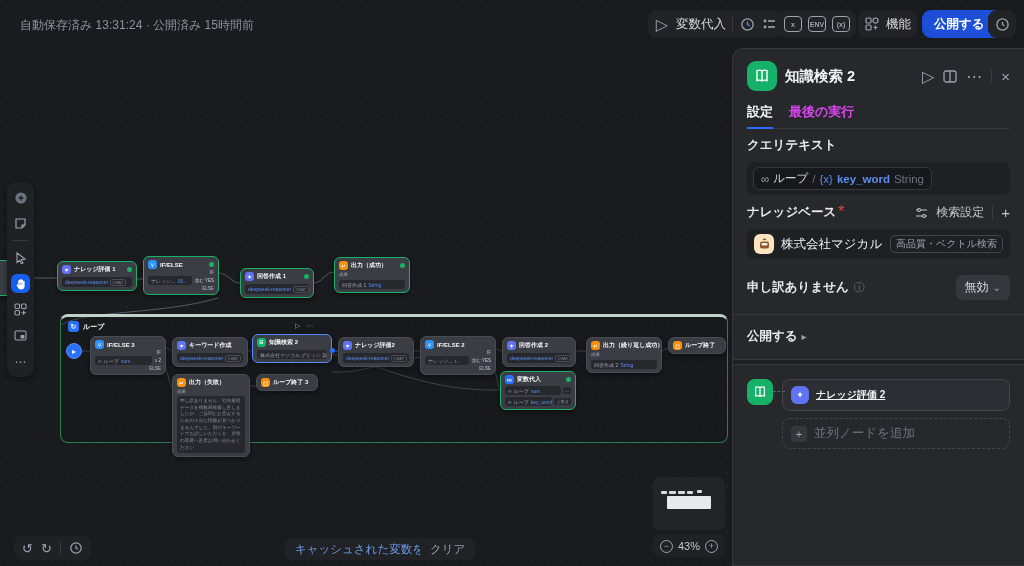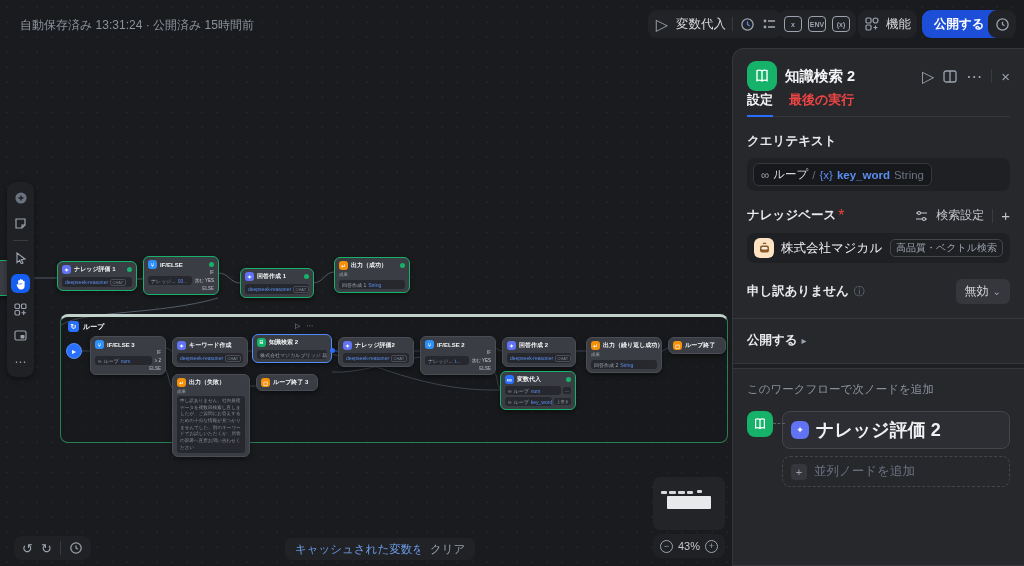--- a/index.html
+++ b/index.html
@@ -93,30 +93,30 @@
 
   
   .panel { position:absolute; right:0; top:48px; bottom:0; width:292px; background:#27282c;
     border-radius:12px 0 0 0; border:1px solid #36373c; border-right:none; padding:12px 14px; }
   .p-hd { display:flex; align-items:center; gap:8px; }
   .p-appic { width:30px; height:30px; border-radius:9px; background:#17b26a; display:flex;
     align-items:center; justify-content:center; flex:none; }
   .p-title { font-size:14.5px; font-weight:bold; color:#f4f5f6; flex:1; }
   .p-hdics { display:flex; align-items:center; gap:9px; color:#9ca3af; }
   .p-desc { margin-top:10px; font-size:12.5px; color:#6b7280; }
-  .p-tabs { display:flex; gap:16px; border-bottom:1px solid #36373c; padding-bottom:7px; position:relative; }
-  .p-tab { font-size:13px; color:#ef4444; font-weight:bold; }
+  .p-tabs { margin-top:12px; display:flex; gap:16px; border-bottom:1px solid #36373c; padding-bottom:7px; position:relative; }
+  .p-tab { font-size:13px; color:#d946ef; font-weight:bold; }
   .p-tab.on { color:#f4f5f6; }
   .p-tabline { position:absolute; left:0; bottom:-1px; width:26px; height:2px; background:#296dff; }
   .seclabel { font-size:12.5px; font-weight:bold; color:#e8eaed; }
   .req { color:#f04438; margin-left:2px; }
   .queryinput { margin-top:8px; background:#1f2024; border-radius:8px; padding:5px 6px; }
   .qchip { display:inline-flex; align-items:center; gap:4px; background:#17181b; border:1px solid #36373c;
     border-radius:6px; padding:3px 7px; font-size:11.5px; color:#d7dadd; }
-  .secrow { margin-top:16px; display:flex; align-items:flex-start; }
+  .secrow { margin-top:8px; display:flex; align-items:flex-end; }
   .secright { margin-left:auto; display:flex; align-items:center; gap:8px; font-size:12px; color:#c3c7cc; }
   .kbitem { margin-top:8px; background:#1f2024; border-radius:8px; padding:5px 7px;
     display:flex; align-items:center; gap:7px; }
   .kbemoji { width:20px; height:20px; border-radius:6px; background:#fde3c1; flex:none;
     display:flex; align-items:center; justify-content:center; }
   .kbname { font-size:12.5px; color:#f0f1f3; flex:1; white-space:nowrap; overflow:hidden; }
   .kbbadge { border:1px solid #43454b; border-radius:5px; font-size:10px; color:#9ca3af;
     padding:1px 5px; white-space:nowrap; }
   .metarow { margin-top:16px; display:flex; align-items:center; }
   .mutebtn { margin-left:auto; background:#35373c; border-radius:6px; padding:4px 9px; font-size:12px;
@@ -127,21 +127,21 @@
   .nextdesc { margin-top:5px; font-size:11.5px; color:#8b929c; }
   .nextflow { margin-top:14px; display:flex; gap:9px; }
   .nf-src { width:26px; height:26px; border-radius:8px; background:#17b26a; flex:none;
     display:flex; align-items:center; justify-content:center; position:relative; }
   .nf-src:after { content:""; position:absolute; left:26px; top:12px; width:12px; border-top:1px dashed #5b6066; }
   .nf-col { flex:1; }
   .nf-card { border:1px solid #43454b; background:#2c2e33; border-radius:8px; padding:6px 8px;
     display:flex; align-items:center; gap:7px; }
   .nf-ic { width:18px; height:18px; border-radius:6px; background:#6172f3; display:flex;
     align-items:center; justify-content:center; color:#fff; font-size:9px; flex:none; }
-  .nf-name { font-size:18px; color:#f0f1f3; font-weight:bold; }
+  .nf-name { font-size:10px; color:#f0f1f3; font-weight:bold;text-decoration:underline; }
   .nf-add { margin-top:7px; border:1px dashed #43454b; border-radius:8px; padding:6px 8px;
     display:flex; align-items:center; gap:7px; color:#6b7280; font-size:12.5px; }
   .nf-plus { width:16px; height:16px; border-radius:4px; background:#35373c; color:#9ca3af;
     display:flex; align-items:center; justify-content:center; font-size:11px; }
   .chev { color:#9ca3af; font-size:10px; }
 </style>
 </head>
 <body>
 
 <div class="canvas">
@@ -578,21 +578,20 @@
   <div class="pdiv"></div>
 
   <div class="outrow">
     <span class="seclabel">公開する</span>
     <span class="chev">▸</span>
   </div>
 
   <div class="pdiv thick"></div>
 
   <div style="margin-top:13px;">
-    <div class="nextdesc">このワークフローで次ノードを追加</div>
     <div class="nextflow">
       <div class="nf-src">
         <svg width="14" height="14" viewBox="0 0 16 16">
             <path d="M8 3 C6.5 2 4.5 2 3 2.6 V12.6 C4.5 12 6.5 12 8 13 C9.5 12 11.5 12 13 12.6 V2.6 C11.5 2 9.5 2 8 3 Z M8 3 V13" fill="none" stroke="#fff" stroke-width="1.4"></path>
           </svg>
       </div>
       <div class="nf-col">
         <div class="nf-card">
           <div class="nf-ic">✦</div>
           <div class="nf-name">ナレッジ評価 2</div>

